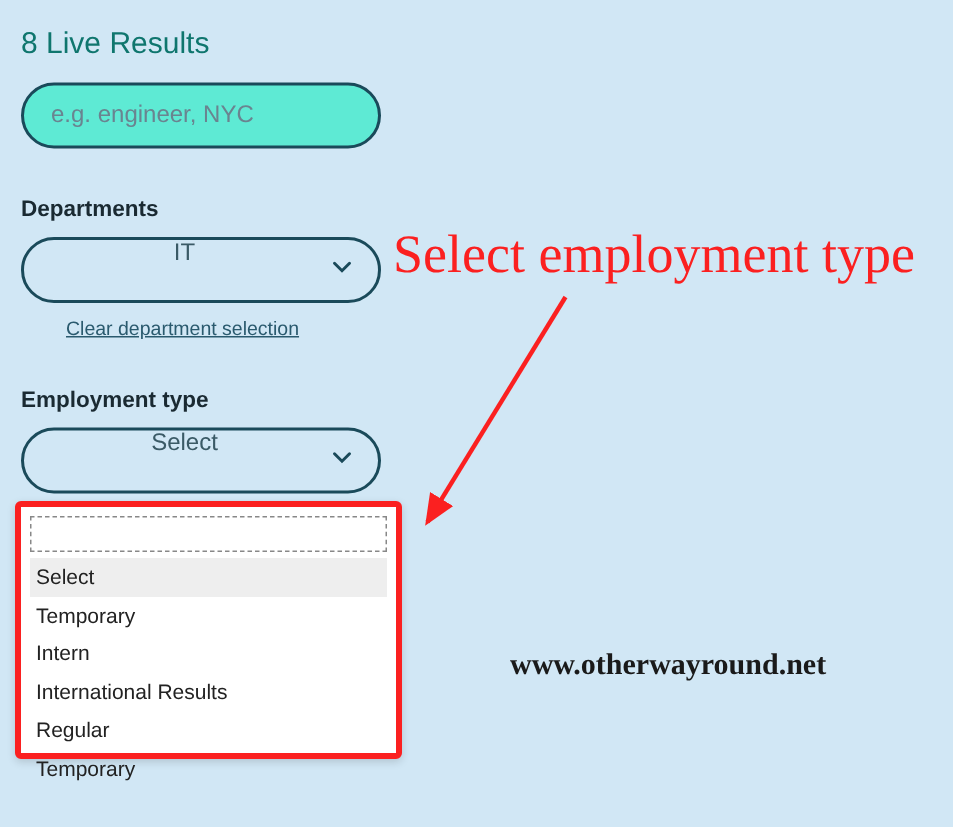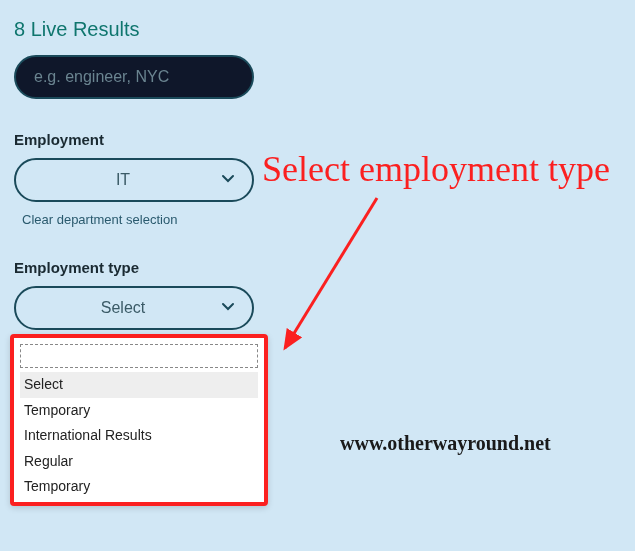--- a/index.html
+++ b/index.html
@@ -25,21 +25,21 @@
       font-size: 15px;
       font-weight: 700;
       color: #1a2a32;
       margin-bottom: 10px;
     }
     .text-input {
       width: 240px;
       height: 44px;
       border: 2px solid #1a4a5a;
       border-radius: 24px;
-      background: #0f172a;
+      background: #5eead4;
       padding: 12px 18px;
       font-size: 16px;
       color: #607a86;
       margin-bottom: 18px;
       outline: none;
     }
     .text-input::placeholder { color: #6a8490; }
     .select-wrap {
       position: relative;
       width: 240px;
@@ -49,36 +49,36 @@
       width: 240px;
       height: 44px;
       border: 2px solid #1a4a5a;
       border-radius: 24px;
       background: #d1e7f5;
       padding: 0 40px 0 18px;
       font-size: 16px;
       color: #3a5a66;
       text-align: center;
       display: flex;
-      align-items: center;
       justify-content: center;
       cursor: pointer;
       position: relative;
     }
     .chevron {
       position: absolute;
       right: 16px;
       top: 50%;
       transform: translateY(-50%);
       pointer-events: none;
     }
     .clear-link {
       font-size: 13px;
       color: #2a5a6e;
-      margin-left: 8px;
+      text-decoration: underline;
+      margin-left: 30px;
       margin-bottom: 18px;
       cursor: pointer;
       display: inline-block;
     }
     .section { margin-bottom: 14px; }
     .dropdown-box {
       position: absolute;
       left: 10px;
       top: 334px;
       width: 258px;
@@ -138,21 +138,21 @@
 <body>
 
 <div class="container">
   <div class="results-header">8 Live Results</div>
 
   <div class="section">
     <input class="text-input" type="text" placeholder="e.g. engineer, NYC" style="">
   </div>
 
   <div class="section">
-    <div class="label">Employment</div>
+    <div class="label">Departments</div>
     <div class="select-wrap">
       <div class="select-btn">
         <span>IT</span>
         <span class="chevron">
           <svg width="16" height="16" viewBox="0 0 16 16">
               <path d="M3 6 L8 11 L13 6" stroke="#1a4a5a" stroke-width="2" fill="none" stroke-linecap="round"></path>
             </svg>
         </span>
       </div>
     </div>
@@ -171,20 +171,21 @@
         </span>
       </div>
     </div>
   </div>
 </div>
 
 <div class="dropdown-box">
   <input class="dropdown-search" type="text" value="" style="">
   <div class="dropdown-option highlighted">Select</div>
   <div class="dropdown-option">Temporary</div>
+  <div class="dropdown-option">Intern</div>
   <div class="dropdown-option">International Results</div>
   <div class="dropdown-option">Regular</div>
   <div class="dropdown-option">Temporary</div>
 </div>
 
 <div class="annotation-text">Select employment type</div>
 
 <svg class="arrow" width="120" height="180">
   <defs>
     <marker id="ah" markerWidth="10" markerHeight="10" refX="6" refY="3" orient="auto">

